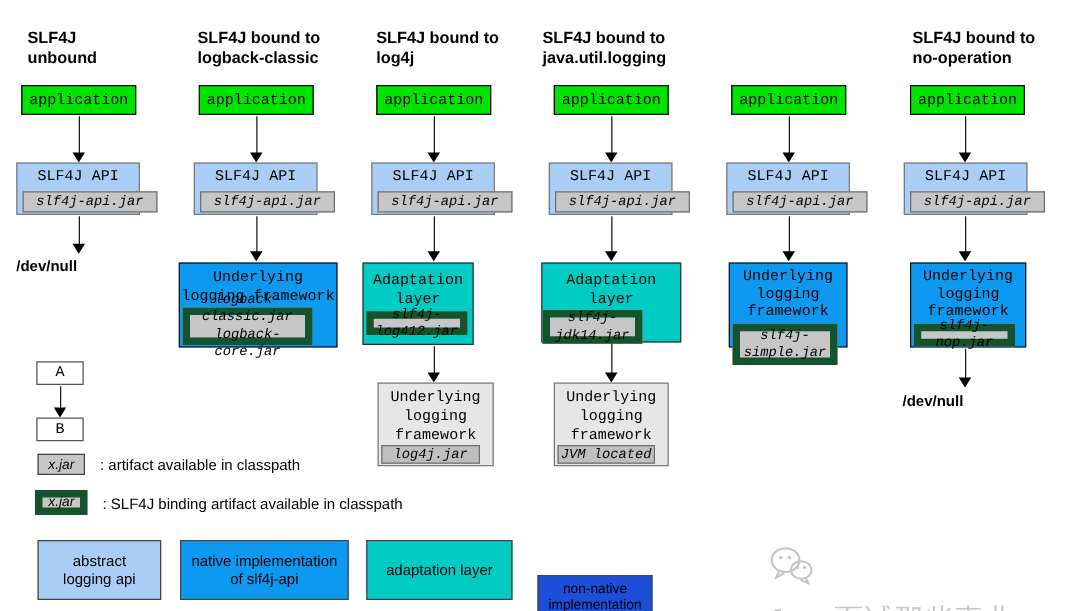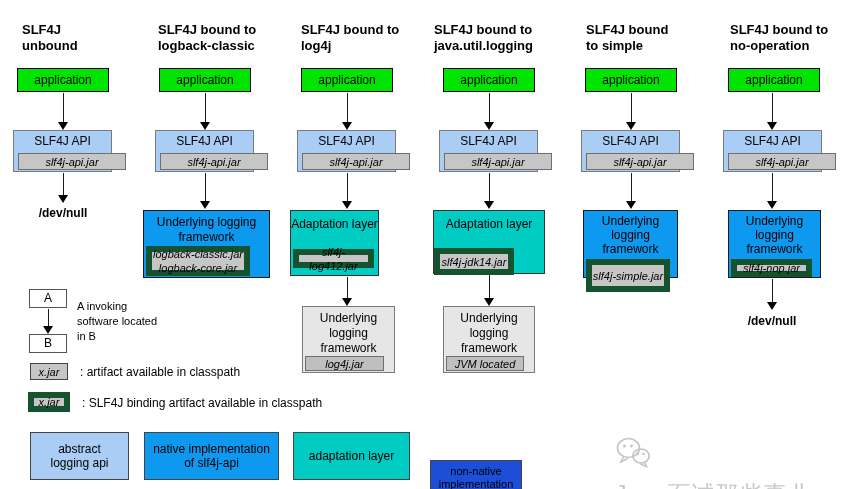--- a/index.html
+++ b/index.html
@@ -1,37 +1,37 @@
 <!DOCTYPE html>
 <html><head>
 <meta charset="utf-8">
 <style>
   html,body{margin:0;padding:0;background:#fff;}
   .canvas{position:relative;width:856px;height:489px;background:#fff;overflow:hidden;
           font-family:"Liberation Sans","DejaVu Sans",sans-serif;color:#000;border-radius:14px;}
   .title{position:absolute;font-weight:bold;font-size:13px;line-height:16px;white-space:pre-line;}
-  .box{position:absolute;box-sizing:border-box;text-align:center;}
+  .box{position:absolute;box-sizing:border-box;text-align:center;font-family:Liberation Mono, monospace;}
   .app{width:92px;height:24px;background:#00e400;border:1px solid #000;font-size:12px;line-height:22px;}
   .api{width:99px;height:42px;background:#a9cdf4;border:1px solid #7a7a7a;}
   .api-label{font-size:12px;padding-top:3px;text-align:center;}
   .jar{position:absolute;box-sizing:border-box;background:#c6c6c6;border:1px solid #6e6e6e;
        font-style:italic;font-size:11px;display:flex;align-items:center;justify-content:center;
        white-space:pre-line;line-height:14px;}
   .jar.binding{border:6px solid #14532d;}
   .api .jar{left:4px;top:22px;width:108px;height:17px;}
   .uf-blue{background:#0d99f0;border:1px solid #1a1a1a;font-size:12px;}
   .uf-gray{background:#e6e6e6;border:1px solid #7a7a7a;font-size:12px;}
   .uf-gray .jar{background:#bfbfbf;}
   .adapt{background:#00ccc4;border:1px solid #333;font-size:12px;}
   .blk-label{padding-top:4px;line-height:15px;white-space:pre-line;}
   .arrow{position:absolute;width:10px;}
   .arrow::before{content:'';position:absolute;left:5px;top:0;bottom:7px;width:1px;background:#1a1a1a;}
   .arrow::after{content:'';position:absolute;left:0;bottom:0;width:0;height:0;
                 border-left:5px solid transparent;border-right:5px solid transparent;border-top:8px solid #000;}
-  .devnull{position:absolute;width:100px;text-align:center;font-weight:bold;font-size:12px;}
+  .devnull{position:absolute;width:100px;text-align:left;font-weight:bold;font-size:12px;}
   .legend-ab{background:#fff;border:1px solid #555;font-size:12px;line-height:17px;text-align:center;}
   .legend-cap{position:absolute;font-size:12px;}
   .legend-cap.small{font-size:11px;line-height:15px;white-space:pre-line;}
   .cat{position:absolute;top:432px;height:46px;border:1px solid #444;display:flex;align-items:center;
        justify-content:center;text-align:center;font-size:12px;line-height:14px;white-space:pre-line;}
   .cat.c1{background:#a9cdf4;}
   .cat.c2{background:#0d99f0;}
   .cat.c3{background:#00ccc4;}
   .cat.c4{background:#1d4ed8;font-size:11px;line-height:13px;margin-top:28px;}
   .watermark{position:absolute;left:615px;top:436px;display:flex;gap:7px;flex-direction:column;}
@@ -99,22 +99,20 @@
   <div class="box adapt" style="left:433px;top:210px;width:112px;height:64px;">
     <div class="blk-label" style="padding-top:6px;">Adaptation layer</div>
     <div class="jar binding" style="left:0;top:37px;width:80px;height:27px;">slf4j-jdk14.jar</div>
   </div>
   <div class="arrow" style="left:484px;top:275px;height:31px;"></div>
   <div class="box uf-gray" style="left:443px;top:306px;width:92px;height:67px;">
     <div class="blk-label">Underlying logging framework</div>
     <div class="jar" style="left:2px;top:49px;width:78px;height:15px;">JVM located</div>
   </div>
 
-  <div class="title" style="left:586px;top:22px;">SLF4J bound
-to simple</div>
   <div class="box app" style="left:585px;top:68px;">application</div>
   <div class="arrow" style="left:626px;top:93px;height:37px;"></div>
   <div class="box api" style="left:581px;top:130px;">
     <div class="api-label">SLF4J API</div>
     <div class="jar">slf4j-api.jar</div>
   </div>
   <div class="arrow" style="left:626px;top:173px;height:36px;"></div>
   <div class="box uf-blue" style="left:583px;top:210px;width:95px;height:68px;">
     <div class="blk-label" style="padding-top:3px;line-height:14px;">Underlying logging framework</div>
     <div class="jar binding" style="left:2px;top:48px;width:84px;height:33px;">slf4j-simple.jar</div>
@@ -132,23 +130,20 @@
   <div class="box uf-blue" style="left:728px;top:210px;width:93px;height:68px;">
     <div class="blk-label" style="padding-top:3px;line-height:14px;">Underlying logging framework</div>
     <div class="jar binding" style="left:2px;top:48px;width:81px;height:18px;">slf4j-nop.jar</div>
   </div>
   <div class="arrow" style="left:767px;top:279px;height:31px;"></div>
   <div class="devnull" style="left:722px;top:314px;">/dev/null</div>
 
   <div class="box legend-ab" style="left:29px;top:289px;width:38px;height:19px;">A</div>
   <div class="arrow" style="left:43px;top:309px;height:25px;"></div>
   <div class="box legend-ab" style="left:29px;top:334px;width:38px;height:19px;">B</div>
-  <div class="legend-cap small" style="left:77px;top:299px;">A invoking
-software located
-in B</div>
 
   <div class="jar" style="left:30px;top:363px;width:38px;height:17px;border-color:#444;">x.jar</div>
   <div class="legend-cap" style="left:80px;top:365px;">: artifact available in classpath</div>
   <div class="jar binding" style="left:28px;top:392px;width:42px;height:20px;">x.jar</div>
   <div class="legend-cap" style="left:82px;top:396px;">: SLF4J binding artifact available in classpath</div>
 
   <div class="cat c1" style="left:30px;width:97px;">abstract
 logging api</div>
   <div class="cat c2" style="left:144px;width:133px;">native implementation
 of slf4j-api</div>

